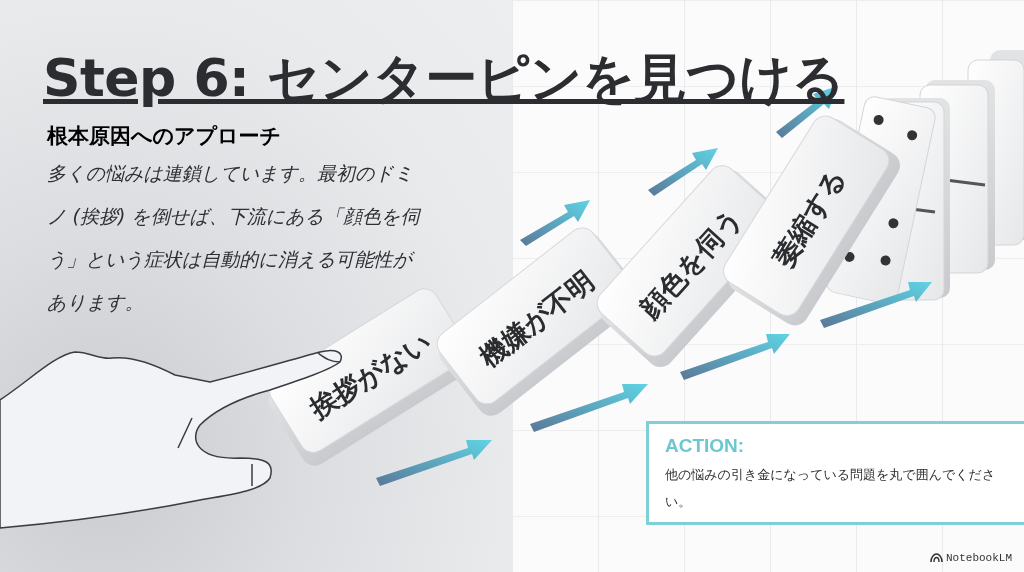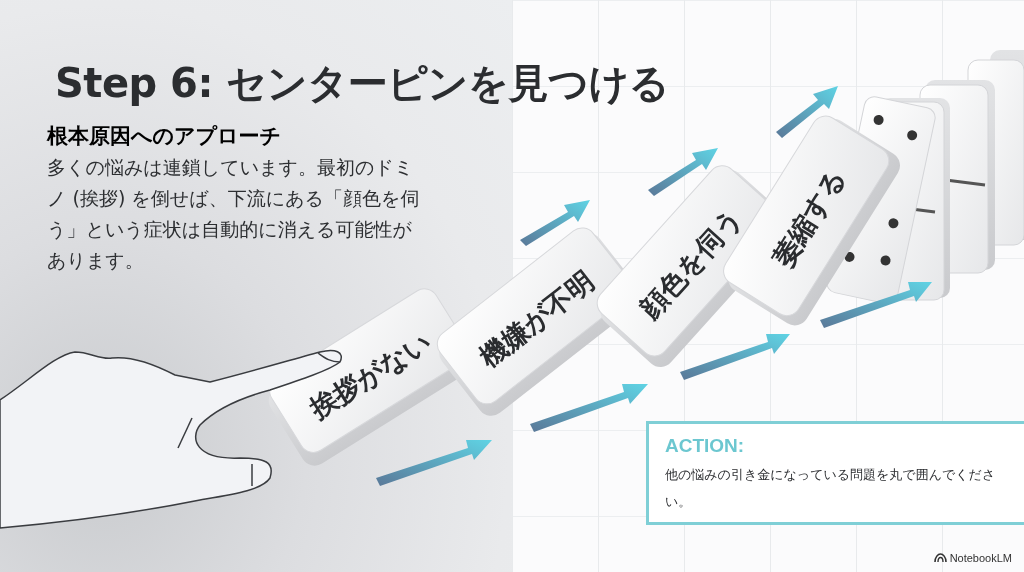--- a/index.html
+++ b/index.html
@@ -4,29 +4,29 @@
 <style>
   html, body { margin:0; padding:0; }
   body { width:1024px; height:572px; overflow:hidden; position:relative; background:#f6f7f8; font-family:"DejaVu Sans", sans-serif; }
   .left-bg { position:absolute; left:0; top:0; width:512px; height:572px;
     background: radial-gradient(ellipse at 20% 80%, #c9cbce 0%, #dcdde0 35%, #e9eaec 70%, #eceef0 100%); }
   .right-bg { position:absolute; left:512px; top:0; width:512px; height:572px; background:#fbfbfc;
     background-image:
       linear-gradient(to right, #e8eaec 1px, transparent 1px),
       linear-gradient(to bottom, #eceef0 1px, transparent 1px);
     background-size:86px 86px; }
-  .title { position:absolute; left:43px; top:44px; font-size:40px; font-weight:bold; color:#2b2d30; letter-spacing:-0.5px; margin:12px; white-space:nowrap; }
+  .title { position:absolute; left:43px; top:44px; font-size:52px; font-weight:bold; color:#2b2d30; letter-spacing:-0.5px; margin:0; white-space:nowrap;text-decoration:underline; }
   .subtitle { position:absolute; left:47px; top:122px; font-size:21px; font-weight:bold; color:#000000; margin:0; }
-  .body-text { position:absolute; left:47px; top:152px; width:380px; font-size:19px; line-height:31px; color:#2d2f32; margin:0; }
+  .body-text { position:absolute; left:47px; top:152px; width:380px; font-size:19px; line-height:43px; color:#2d2f32; margin:0;font-style:italic; }
   .scene { position:absolute; left:0; top:0; width:1024px; height:572px; }
   .domino-label { font-family:"DejaVu Sans", sans-serif; font-weight:bold; font-size:27px; fill:#2a2c2f; }
   .action-box { position:absolute; left:646px; top:421px; width:392px; height:104px; background:#ffffff; border:3px solid #7fcfd6; box-sizing:border-box; padding:11px 16px; }
   .action-title { font-family:"Liberation Sans", sans-serif; font-weight:bold; font-size:19px; color:#6cc7d0; margin:0 0 4px 0; }
   .action-text { font-size:13px; line-height:27px; color:#2b2d30; margin:0; }
-  .brand { position:absolute; right:12px; bottom:8px; font-family:Liberation Sans, sans-serif; font-size:11px; color:#333; display:flex; align-items:center; gap:3px;justify-content:flex-end; }
+  .brand { position:absolute; right:12px; bottom:8px; font-family:Liberation Mono, monospace; font-size:11px; color:#333; display:flex; align-items:center; gap:3px;justify-content:flex-end; }
 </style>
 </head>
 <body>
 
 <div class="left-bg"></div>
 <div class="right-bg"></div>
 
 <svg class="scene" viewBox="0 0 1024 572" xmlns="http://www.w3.org/2000/svg">
   <defs>
     <linearGradient id="arrowGrad" x1="0" y1="1" x2="1" y2="0">

